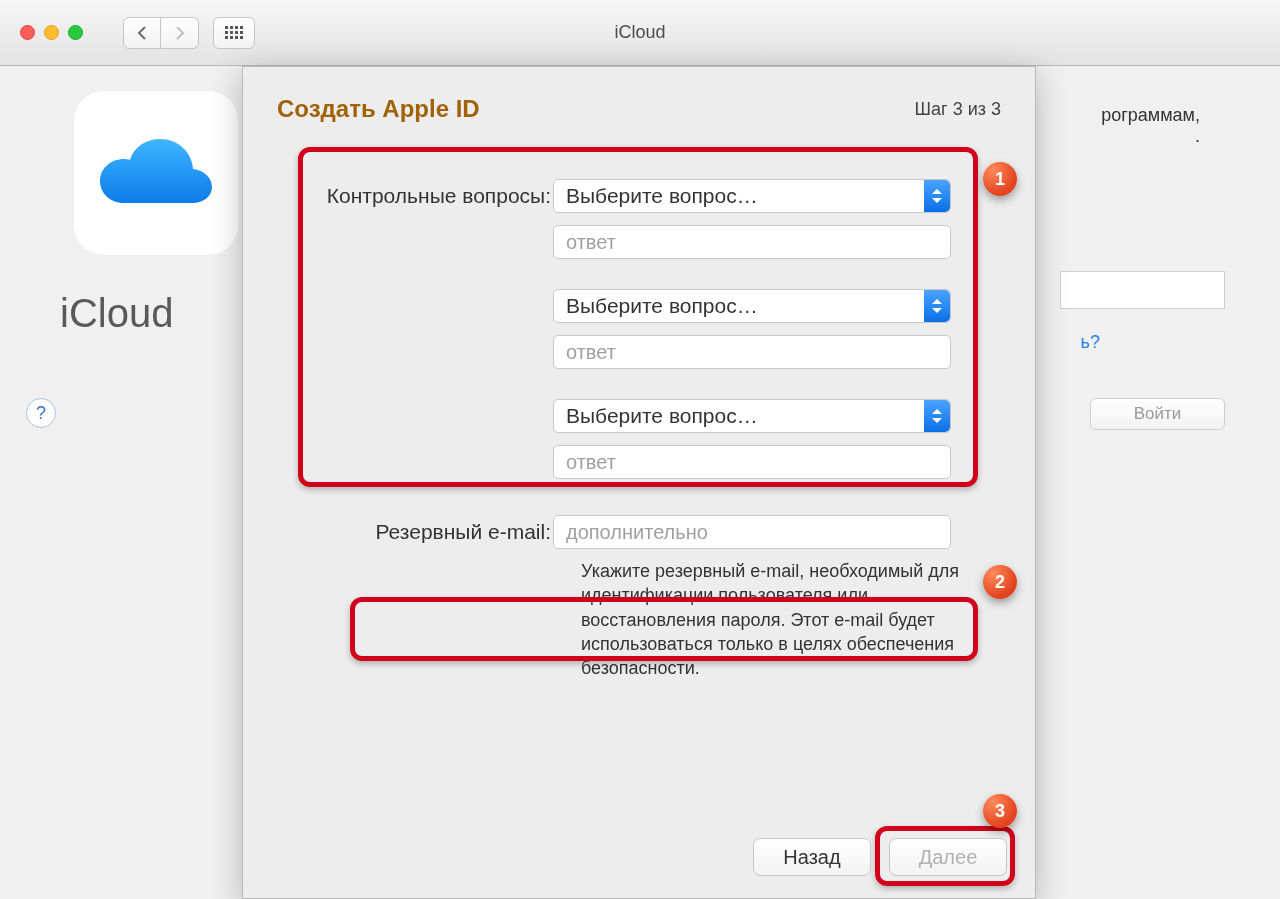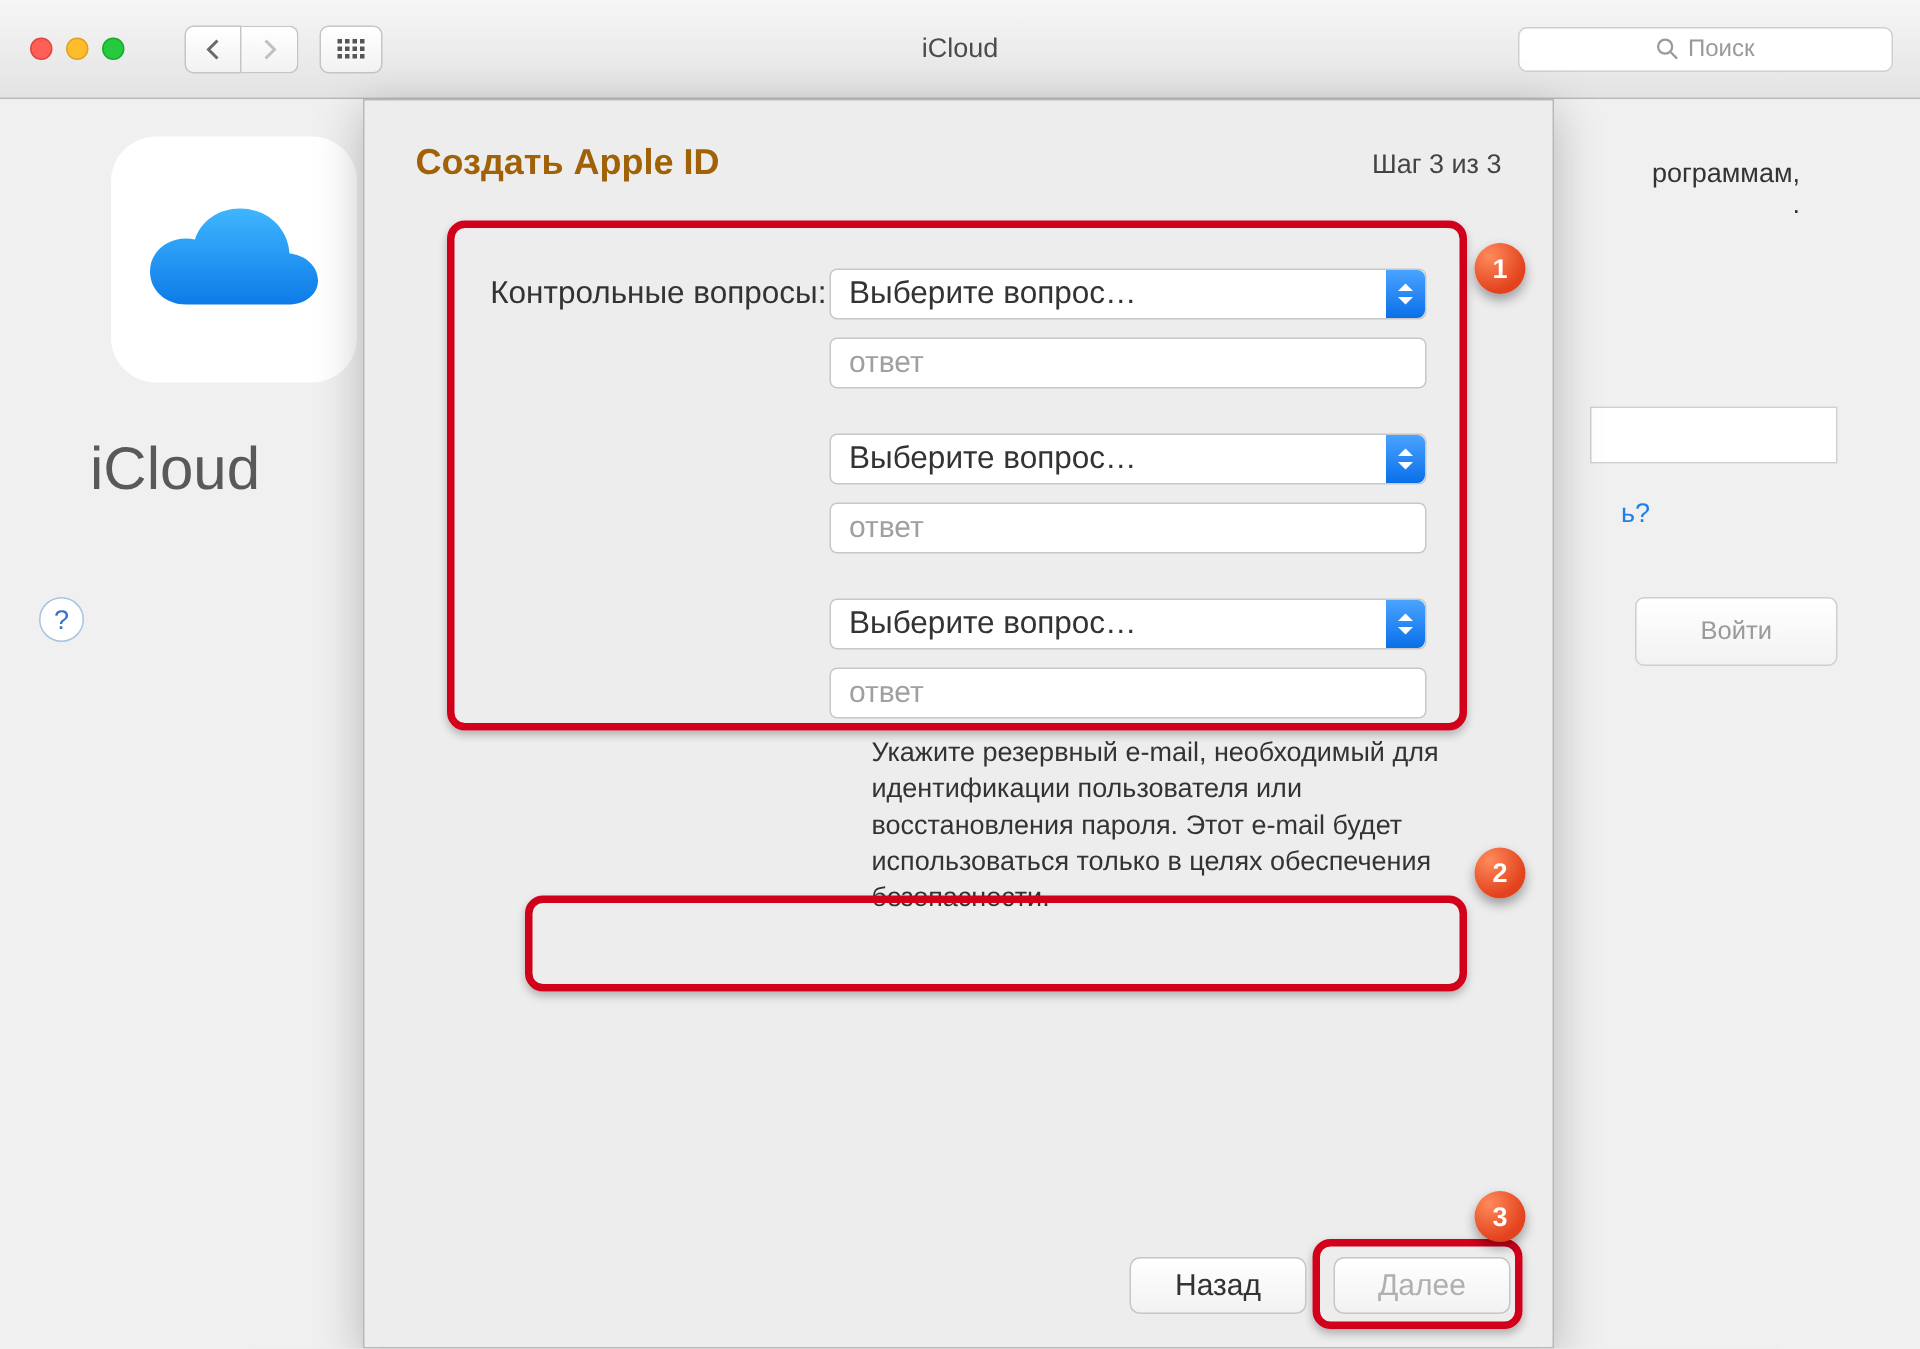--- a/index.html
+++ b/index.html
@@ -111,21 +111,21 @@
     top: 205px; right: 55px;
     width: 165px; height: 38px;
     background: #fff; border:1px solid #cfcfcf;
   }
   .bg-link {
     position:absolute; top:266px; right: 180px;
     color:#1f7fe8; font-size:18px;
   }
   .bg-login-btn {
     position:absolute; top: 332px; right: 55px;
-    width: 135px; height: 46px;
+    width: 135px; height: 32px;
     background: linear-gradient(#ffffff,#f2f2f2);
     border:1px solid #cfcfcf; border-radius:6px;
     display:flex;align-items:center;justify-content:center;
     color:#9a9a9a; font-size:17px;
   }
   .help-circle {
     position: absolute;
     top: 332px; left: 26px;
     width: 30px; height: 30px;
     border: 1.5px solid #a8c4e4;
@@ -279,29 +279,20 @@
         <i></i>
         <i></i>
         <i></i>
         <i></i>
         <i></i>
     </span>
   </div>
 
   <div class="window-title">iCloud</div>
 
-  <div class="search-wrap">
-    <div class="search-field">
-      <svg width="15" height="15" viewBox="0 0 16 16">
-          <circle cx="6.5" cy="6.5" r="5" fill="none" stroke="#9a9a9a" stroke-width="1.6"></circle>
-          <line x1="10.5" y1="10.5" x2="15" y2="15" stroke="#9a9a9a" stroke-width="1.6"></line>
-        </svg>
-      <span>Поиск</span>
-    </div>
-  </div>
 </div>
 
 <div class="backdrop">
   <div class="icloud-card">
     <svg width="120" height="80" viewBox="0 0 120 80">
       <defs>
         <linearGradient id="g" x1="0" y1="0" x2="0" y2="1">
           <stop offset="0" stop-color="#3fb6ff"></stop>
             <stop offset="1" stop-color="#0d7be8"></stop>
         </linearGradient>
@@ -369,20 +360,26 @@
       </div>
     </div>
     <div class="row" style="margin-top:12px;">
       <div class="form-label"></div>
       <div class="text-input">
         <span>ответ</span>
       </div>
     </div>
 
 
+    <div class="row" style="margin-top:36px;">
+      <div class="form-label">Резервный e-mail:</div>
+      <div class="text-input">
+        <span>дополнительно</span>
+      </div>
+    </div>
 
     <div class="helper">Укажите резервный e-mail, необходимый для идентификации пользователя или восстановления пароля. Этот e-mail будет использоваться только в целях обеспечения безопасности.</div>
   </div>
 
   <div class="redbox" style="top:80px; left:55px; width:680px; height:340px;"></div>
   <div class="redbox" style="top:530px; left:107px; width:628px; height:64px;"></div>
   <div class="redbox" style="bottom:12px; right:20px; width:140px; height:60px;"></div>
 
   <div class="marker" style="top:95px; right:18px;">
     <span>1</span>

